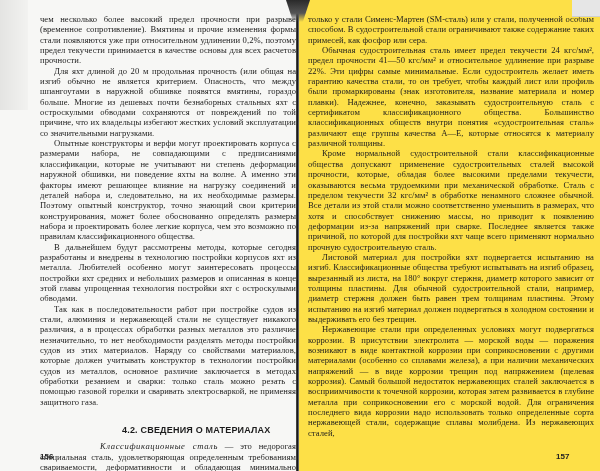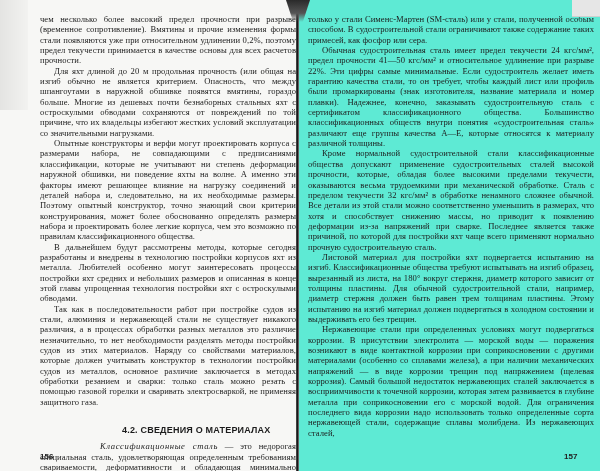--- a/index.html
+++ b/index.html
@@ -8,21 +8,21 @@
       background: #f4f4f2;
       font-family: "Liberation Serif", "DejaVu Serif", serif;
       color: #1c1c1c;
     }
     .spread { position: absolute; inset: 0; }
     .page {
       position: absolute; top: 0; height: 471px; box-sizing: border-box;
       background: #f7f7f5;
     }
     .page.left { left: 0; width: 298px; padding: 14px 0 0 40px; }
-    .page.right { left: 298px; width: 302px; padding: 14px 0 0 10px; background: #5eead4; }
+    .page.right { left: 298px; width: 302px; padding: 14px 0 0 10px; background: #fde047; }
     .spine {
       position: absolute; left: 296px; top: 0; width: 3px; height: 471px;
       background: linear-gradient(90deg, #555 0%, #1a1a1a 50%, #888 100%);
     }
     .spine-top {
       position: absolute; left: 286px; top: 0; width: 24px; height: 22px;
       background: linear-gradient(180deg, #2a2a2a 0%, #555 60%, rgba(100,100,100,0) 100%);
       clip-path: polygon(0 0, 100% 0, 70% 100%, 30% 100%);
     }
     .corner-tab {
@@ -45,21 +45,21 @@
       font-weight: bold; font-size: 9px; letter-spacing: 0.2px;
       margin: 18px 0 6px 82px; text-transform: uppercase;
     }
     .lead-it { font-style: italic; letter-spacing: 0.6px; }
     .first-ind { text-indent: 60px; }
     .pageno {
       position: absolute; font-family: "Liberation Sans", "DejaVu Sans", sans-serif;
       font-size: 8px; font-weight: bold; color: #222;
     }
     .pageno.left { left: 40px; top: 452px; }
-    .pageno.right { left: 556px; top: 452px; margin-left: 8px; }
+    .pageno.right { left: 556px; top: 452px; }
   </style>
 </head>
 <body>
 
 <div class="spread">
   <div class="page left">
     <div class="left-smudge"></div>
     <div class="text" style="position:relative;">
       <p class="para noindent">чем несколько более высокий предел прочности при разрыве (временное сопротивление). Вмятины и прочие изменения формы стали появляются уже при относительном удлинении 0,2%, поэтому предел текучести принимается в качестве основы для всех расчетов прочности.</p>
       <p class="para">Для яхт длиной до 20 м продольная прочность (или общая на изгиб обычно не является критерием. Опасность, что между шпангоутами в наружной обшивке появятся вмятины, гораздо больше. Многие из дешевых почти безнаборных стальных яхт с остроскулыми обводами сохраняются от повреждений по той причине, что их владельцы избегают жестких условий эксплуатации со значительными нагрузками.</p>

